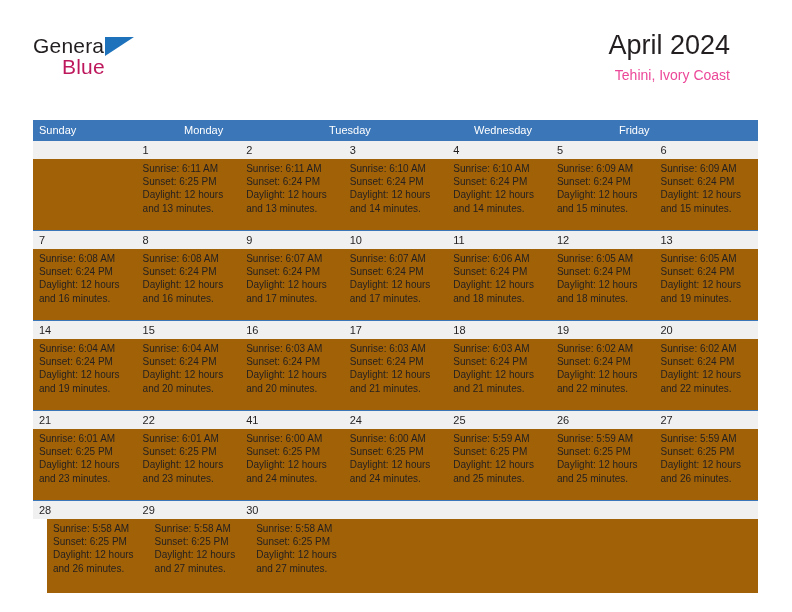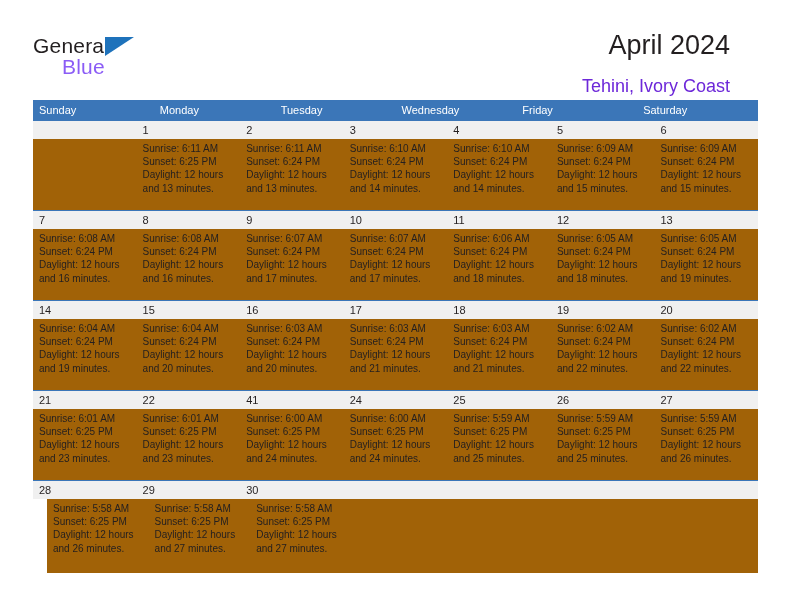--- a/index.html
+++ b/index.html
@@ -53,48 +53,48 @@
     width: 0;
     height: 0;
     border-left: 29px solid #1e72bb;
     border-bottom: 19px solid transparent;
   }
   .brand-blue {
     position: absolute;
     left: 29px;
     top: 21px;
     font-size: 21px;
-    color: #8b5cf6;
+    color: #be185d;
     letter-spacing: 0.2px;
   }
   .title-block {
     position: absolute;
     right: 0;
     top: 0;
     text-align: right;
   }
   .month-title {
     font-size: 27px;
     color: #231f20;
     line-height: 34px;
     white-space: nowrap;
   }
   .location {
-    font-size: 18px;
-    color: #6d28d9;
+    font-size: 14px;
+    color: #ec4899;
     line-height: 20px;
-    margin-top: 14px;
+    margin-top: 3px;
     white-space: nowrap;
   }
 
   
   .calendar {
     position: absolute;
     left: 33px;
-    top: 100px;
+    top: 120px;
     width: 725px;
   }
   .weekday-row {
     display: flex;
     background: #3b76b8;
     height: 21px;
   }
   .weekday {
     flex: 1 1 0;
     color: #ffffff;
@@ -166,21 +166,20 @@
 
   </div>
 
   <div class="calendar">
     <div class="weekday-row">
         <div class="weekday">Sunday</div>
         <div class="weekday">Monday</div>
         <div class="weekday">Tuesday</div>
         <div class="weekday">Wednesday</div>
         <div class="weekday">Friday</div>
-        <div class="weekday">Saturday</div>
       </div>
     <div class="weeks">
         <div class="week">
           <div class="daynum-row">
             <div class="daynum"></div>
             <div class="daynum">1</div>
             <div class="daynum">2</div>
             <div class="daynum">3</div>
             <div class="daynum">4</div>
             <div class="daynum">5</div>

